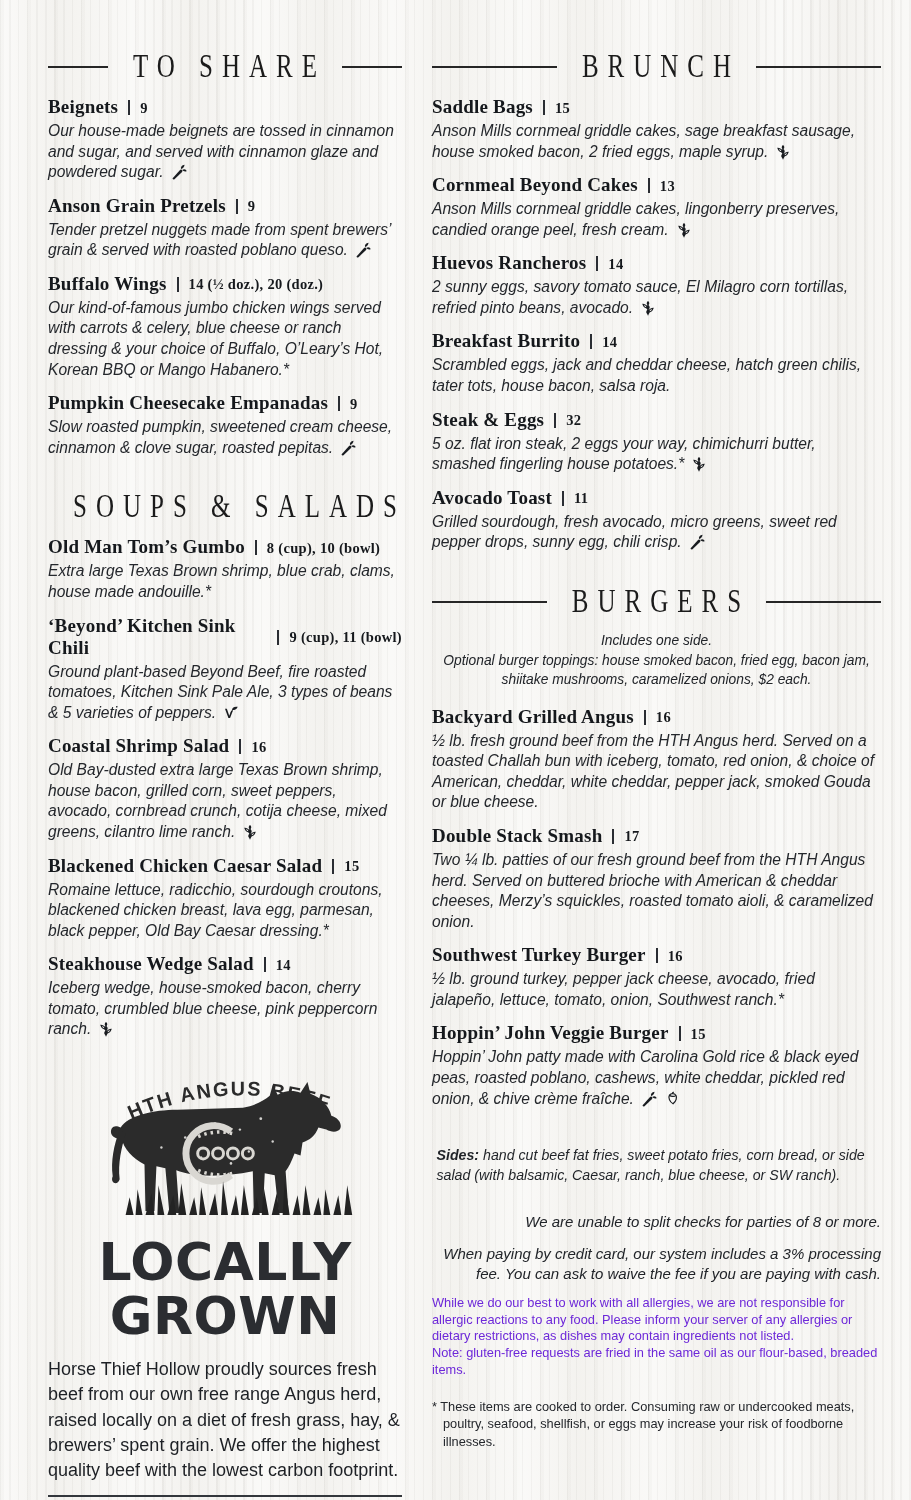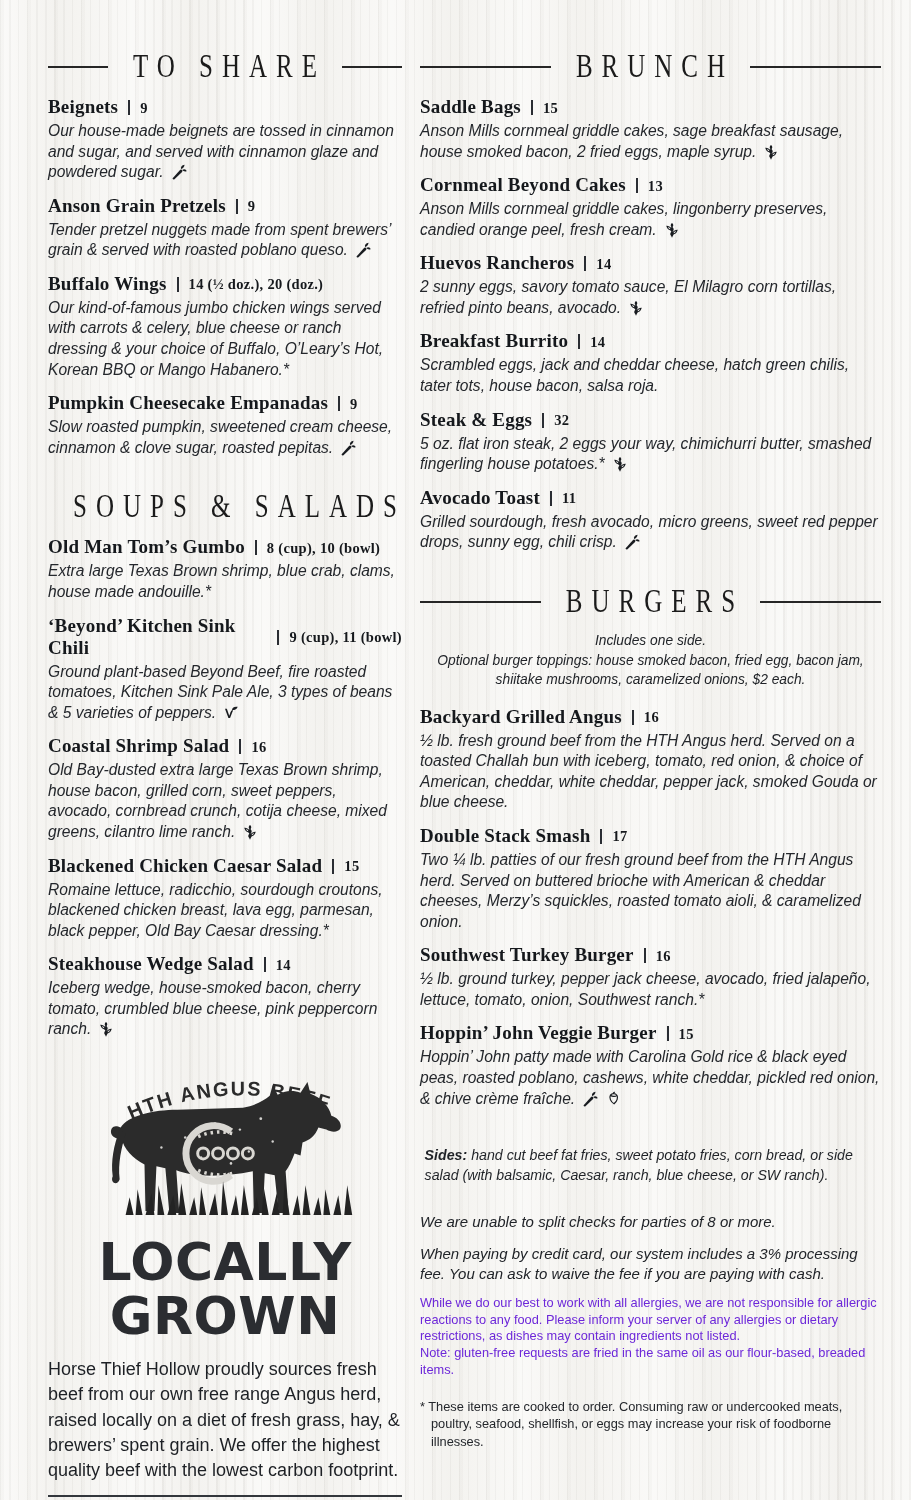--- a/index.html
+++ b/index.html
@@ -6,21 +6,21 @@
   html, body { margin: 0; padding: 0; width: 911px; height: 1500px; overflow: hidden; }
   body {
     font-family: "Liberation Sans", sans-serif;
     color: #1f2227;
     background:
       repeating-linear-gradient(90deg, rgba(95,90,80,0.05) 0px, rgba(95,90,80,0.05) 1.5px, rgba(255,255,255,0) 1.5px, rgba(255,255,255,0) 9px),
       repeating-linear-gradient(90deg, rgba(120,112,98,0.035) 0px, rgba(120,112,98,0.035) 4px, rgba(255,255,255,0) 4px, rgba(255,255,255,0) 27px),
       repeating-linear-gradient(90deg, rgba(255,255,255,0.5) 0px, rgba(160,152,140,0.03) 60px, rgba(255,255,255,0.4) 130px),
       #f6f5f2;
   }
-  .page { width: 100%; height: 100%; padding: 52px 30px 24px 48px; display: flex; gap: 18px; }
+  .page { width: 100%; height: 100%; padding: 52px 30px 24px 48px; display: flex; gap: 30px; }
   .col { display: flex; flex-direction: column; min-width: 0; }
   .col-left { width: 354px; flex: none; }
   .col-right { flex: 1; }
 
   
   .sec-head { display: flex; align-items: center; gap: 16px; margin: 0 0 16px; }
   .sec-head .rule { flex: 1; height: 2px; background: #262626; margin-top: 2px; }
   .sec-title {
     font-family: "Liberation Serif", serif; font-weight: 400; font-size: 25px;
     letter-spacing: 9px; color: #1b1b1b; white-space: nowrap;
@@ -37,21 +37,21 @@
   .item-desc { margin: 3px 0 0; font-style: italic; font-size: 15.6px; line-height: 1.32; color: #24272c; }
   .dicon { width: 16px; height: 16px; margin-left: 7px; vertical-align: -3px; color: #191c20; }
 
   
   .burger-intro { text-align: center; font-style: italic; font-size: 13.8px; line-height: 1.42; margin: 0 auto 16px; max-width: 96%; color: #212429; }
   .sides-note { margin: 24px auto 0; font-style: italic; font-size: 14.2px; line-height: 1.42; max-width: 98%; color: #1f2227; }
   .sides-note .b { font-weight: 700; }
 
   
   .right-notes { margin-top: auto; padding-bottom: 26px; }
-  .note-ital { font-style: italic; font-size: 15px; line-height: 1.35; margin: 0 0 11px; color: #212429; }
+  .note-ital { font-style: italic; font-size: 15px; line-height: 1.35; margin: 0 0 11px; color: #212429; text-align: right; }
   .fine-print { font-size: 12.8px; line-height: 1.3; margin: 10px 0 0; color: #6d28d9; }
   .asterisk-note { font-size: 12.8px; line-height: 1.35; margin: 20px 0 0; padding-left: 11px; text-indent: -11px; color: #24272c; }
 
   
   .logo-wrap { margin: 12px auto 0; text-align: center; flex: none; }
   .locally { font-family: "DejaVu Sans", sans-serif; font-weight: 900; font-size: 52px; line-height: 1.03; letter-spacing: 0.5px; text-align: center; color: #2b2d31; margin: 4px 0 14px; }
   .lg-par { font-size: 18px; line-height: 1.4; color: #1d2025; margin: 0; }
 
   
   .legend-block { margin-top: auto; }

